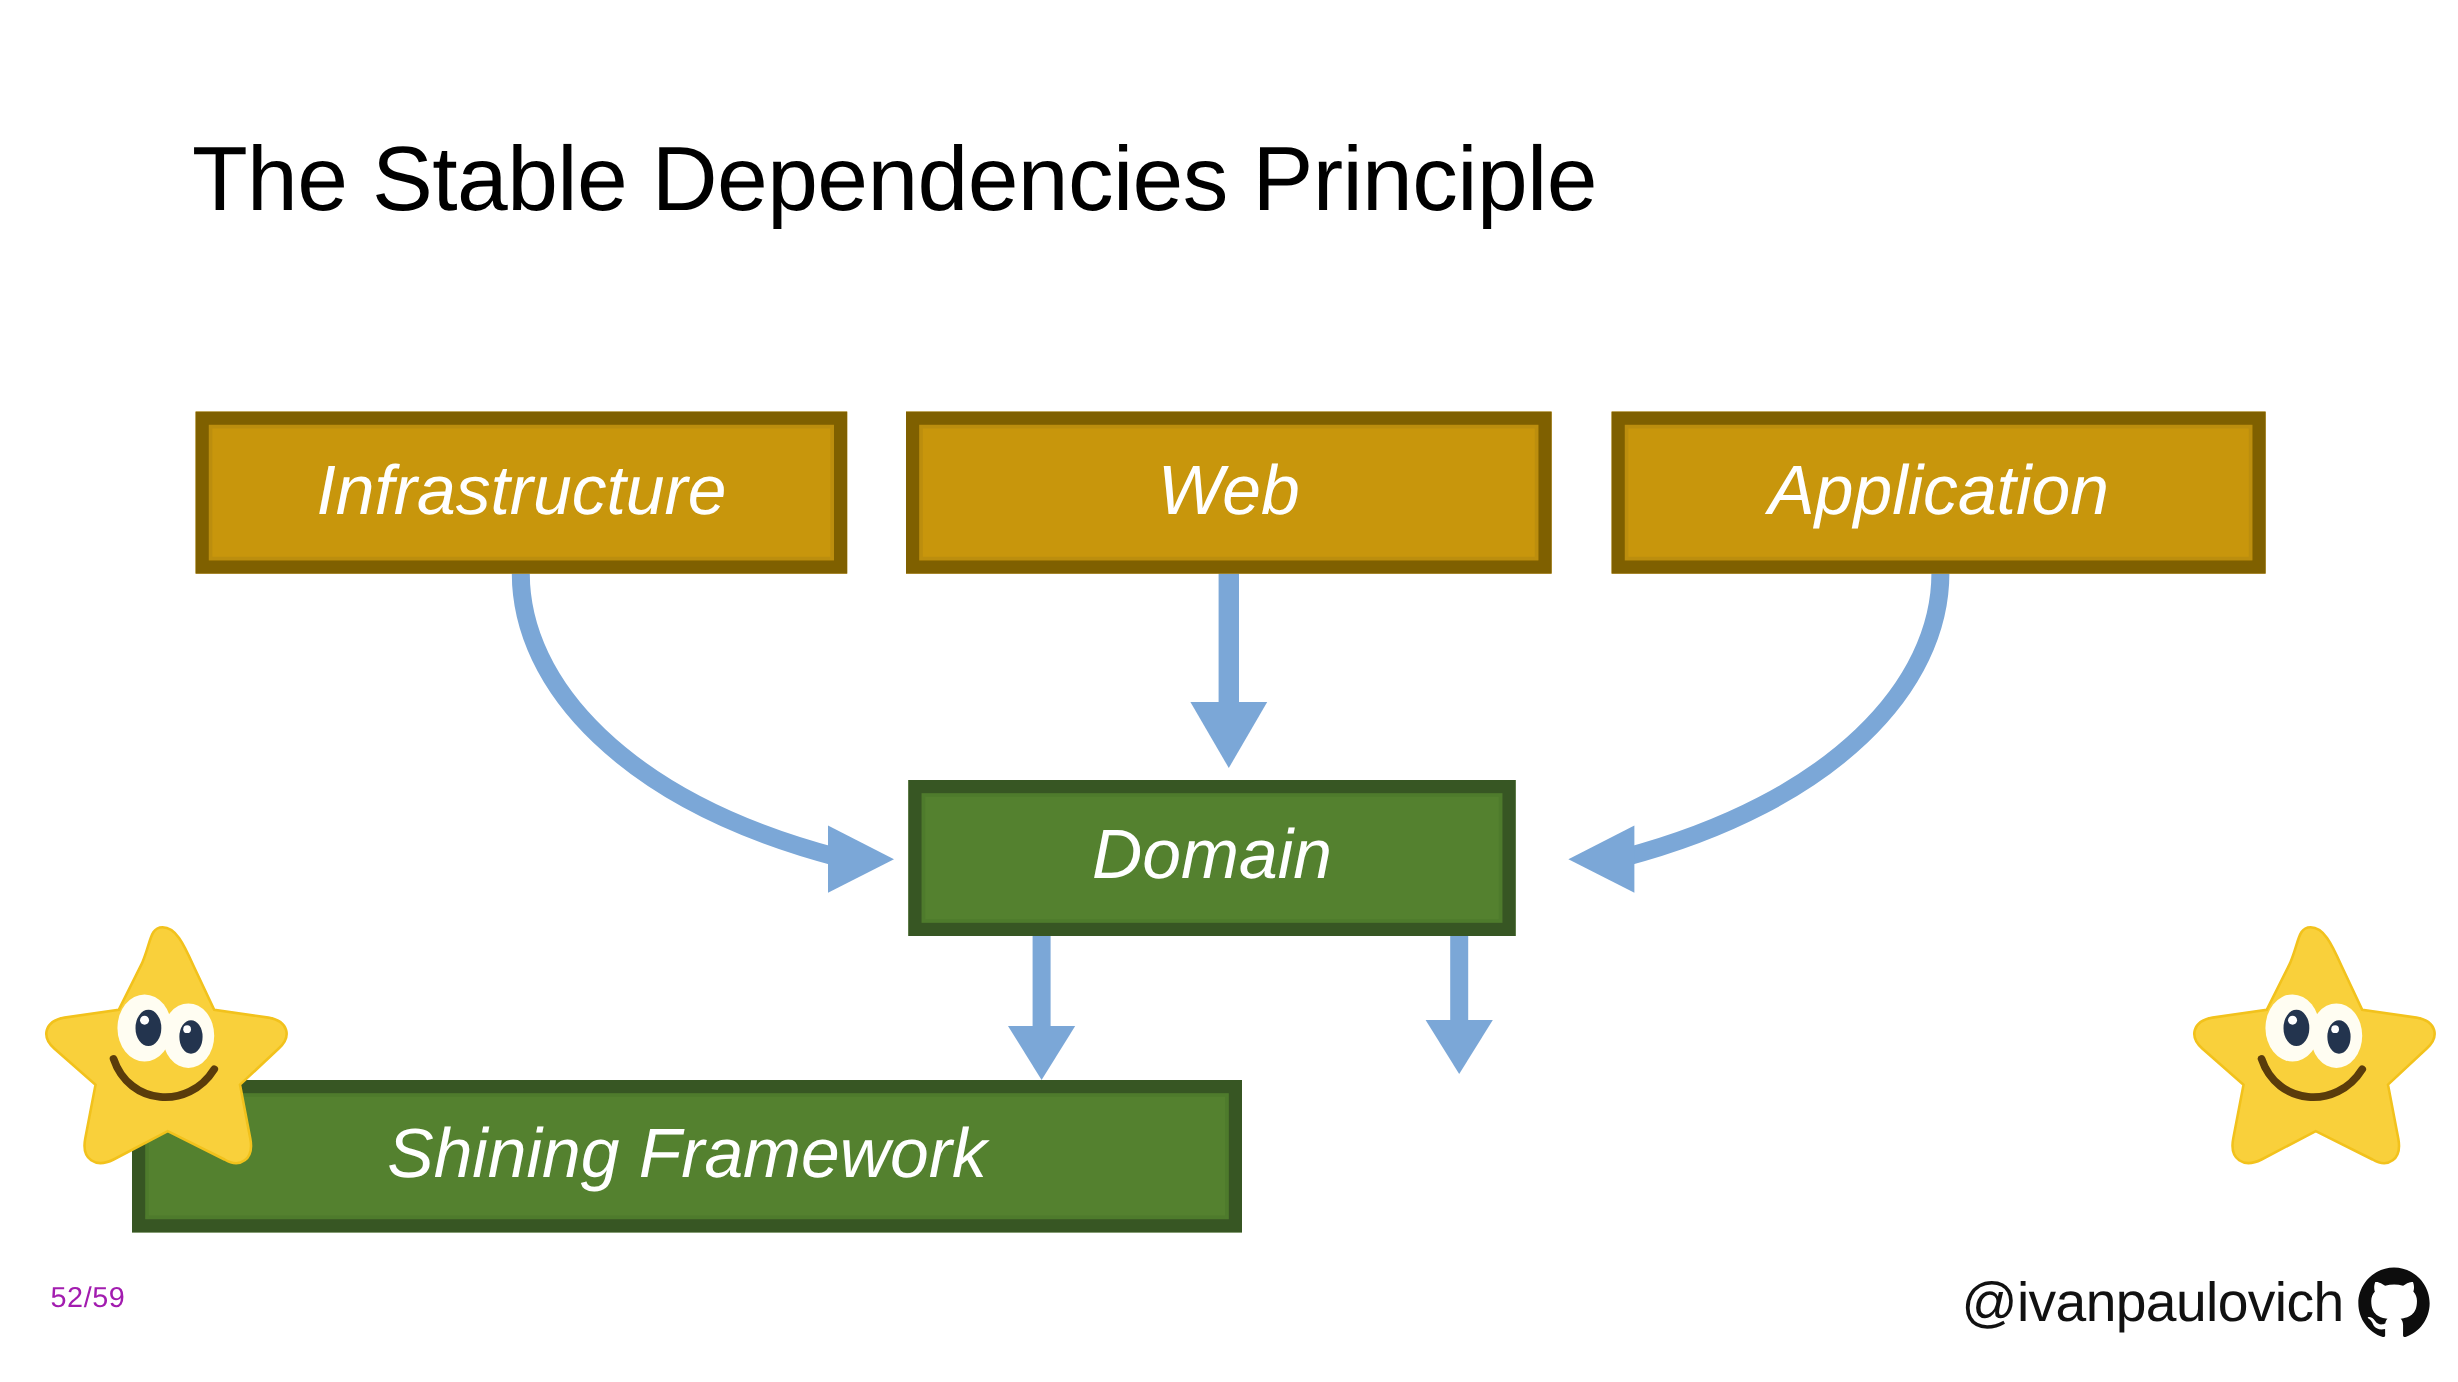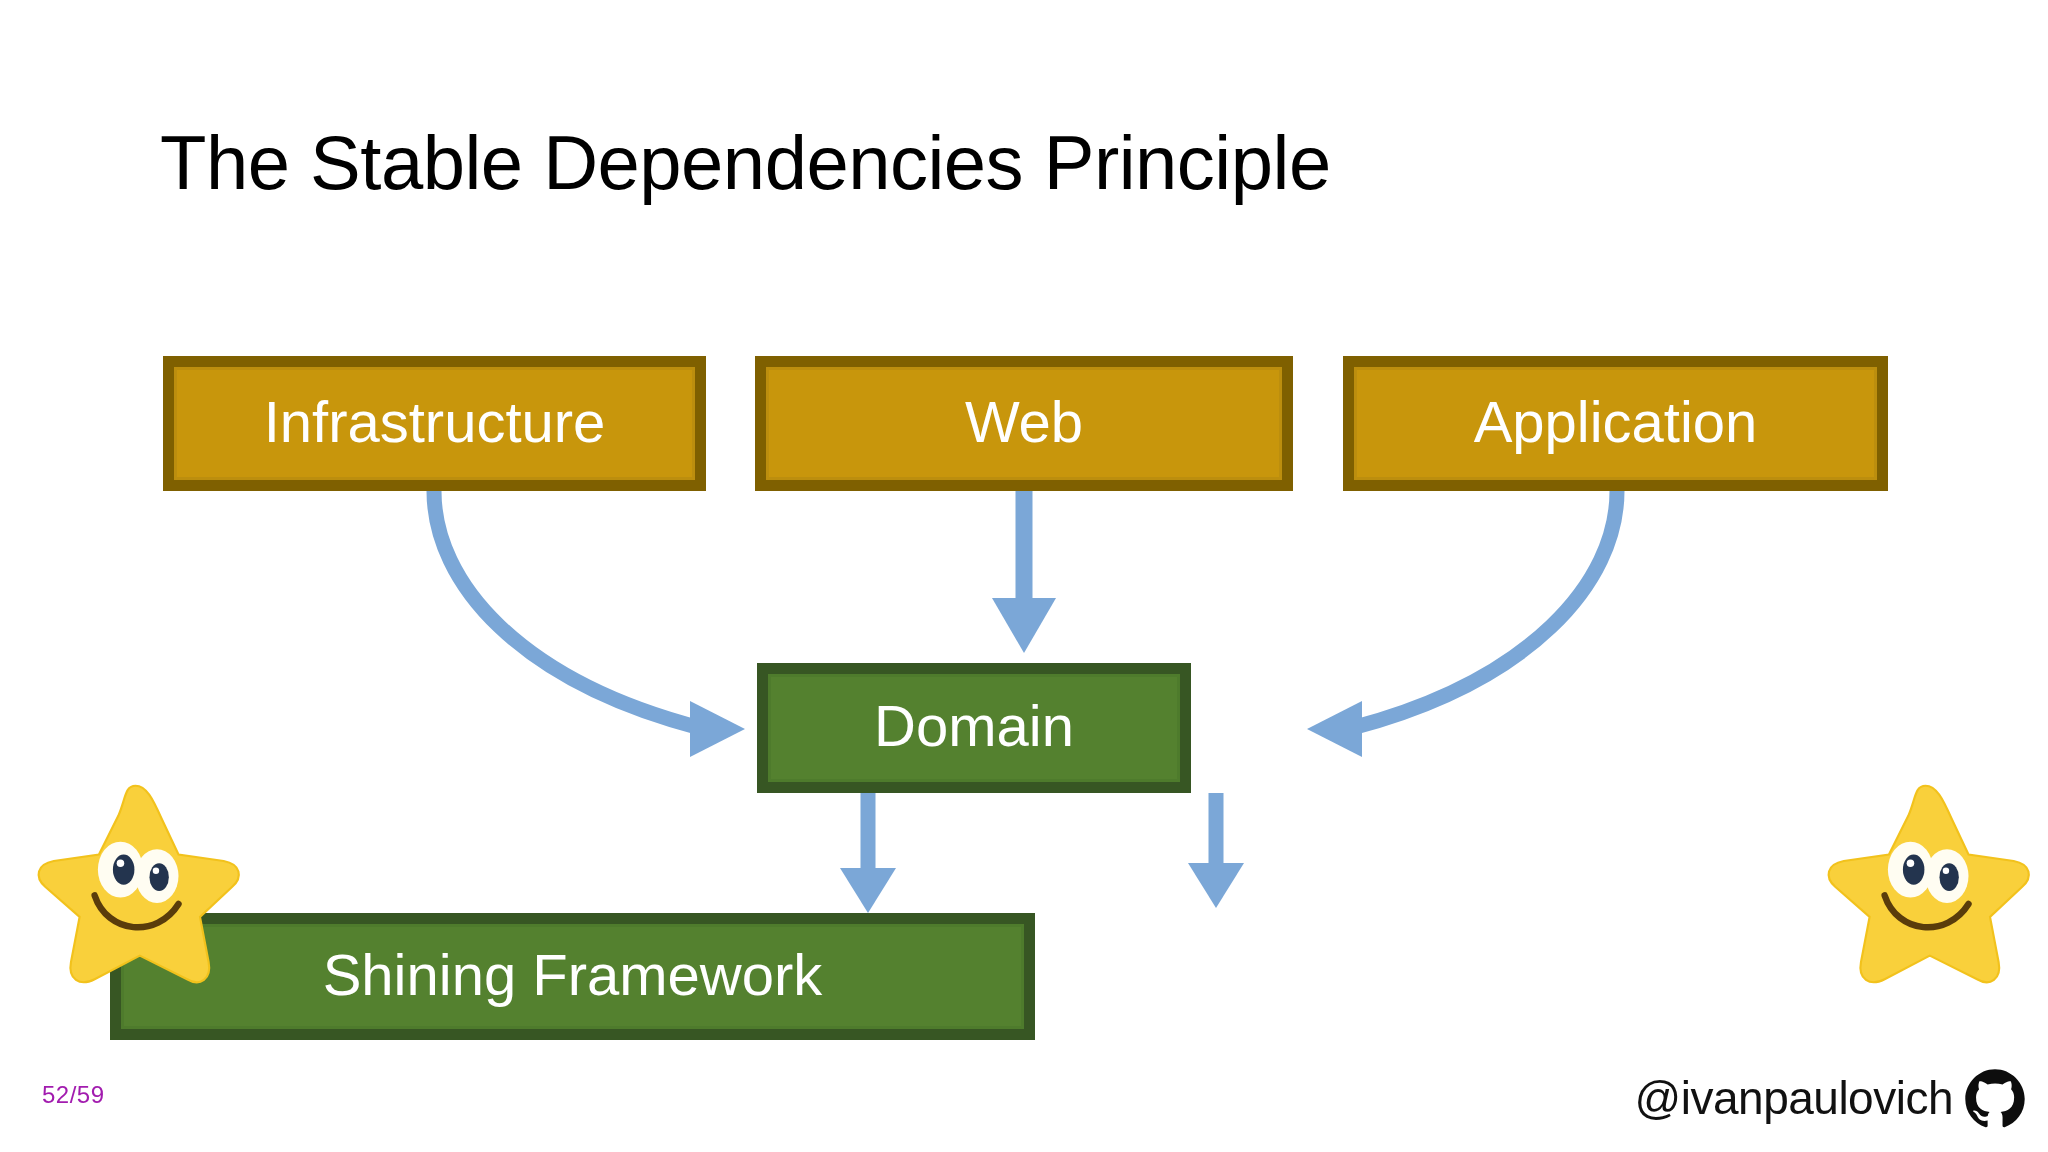--- a/index.html
+++ b/index.html
@@ -11,21 +11,20 @@
     width: 2048px;
     height: 1152px;
     position: relative;
     overflow: hidden;
     font-family: "Liberation Sans", sans-serif;
   }
   .slide {
     position: absolute;
     inset: 0;
     background: #ffffff;
-    margin-top: 13px;
   }
 
   
   .slide-title {
     position: absolute;
     left: 160px;
     top: 108px;
     font-size: 76px;
     line-height: 1.1;
     color: #000000;
@@ -39,41 +38,42 @@
     position: absolute;
     box-sizing: border-box;
     display: flex;
     align-items: center;
     justify-content: center;
     color: #ffffff;
     font-size: 58px;
     line-height: 1;
     white-space: nowrap;
     z-index: 3;
+    font-style: italic;
   }
   .node .node-label {
     display: block;
     transform: translateY(-2px);
   }
   .node.gold {
     background: #C8960C;
     border: 11px solid #7F6000;
     box-shadow: inset 0 0 0 3px #BC8E0E;
   }
   .node.green {
     background: #54812F;
     border: 11px solid #375623;
     box-shadow: inset 0 0 0 3px #4E7B2C;
   }
 
   
   #node-infrastructure { left: 163px;  top: 343px;  width: 543px;  height: 135px; }
   #node-web            { left: 755px;  top: 343px;  width: 538px;  height: 135px; }
   #node-application    { left: 1343px; top: 343px;  width: 545px;  height: 135px; }
-  #node-domain         { left: 757px;  top: 650px;  width: 434px;  height: 130px; }
+  #node-domain         { left: 757px;  top: 650px;  width: 506px;  height: 130px; }
   #node-shining-framework { left: 110px; top: 900px; width: 925px; height: 127px; }
   #node-shining-library   { left: 1075px; top: 895px; width: 925px; height: 125px; }
 
   
   .arrow-layer {
     position: absolute;
     inset: 0;
     z-index: 2;
     pointer-events: none;
   }

